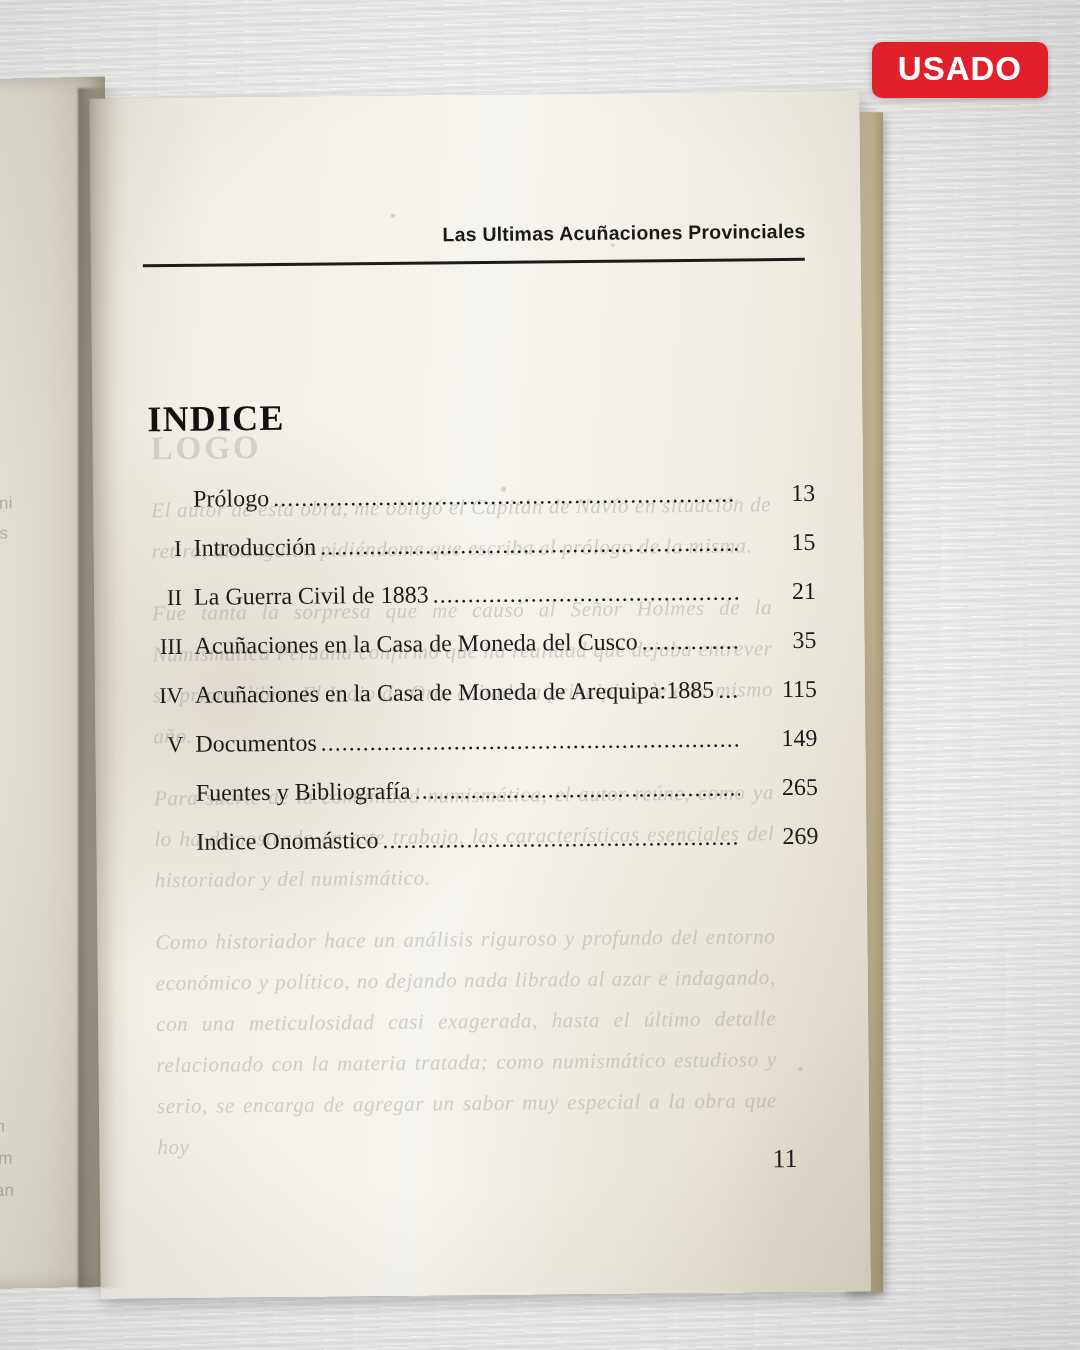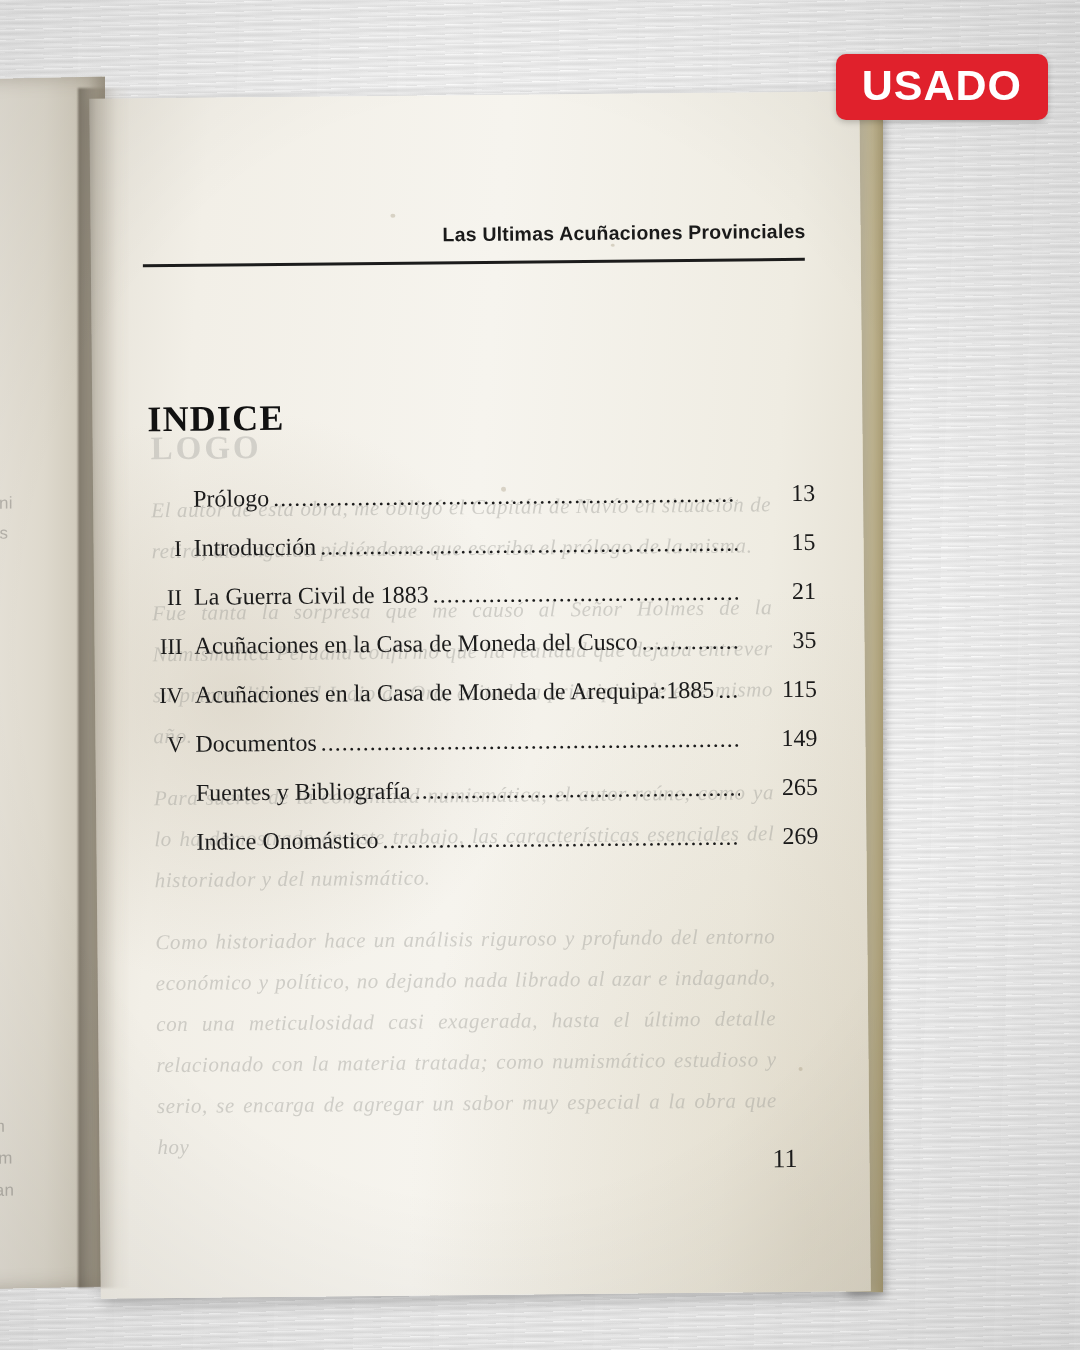--- a/index.html
+++ b/index.html
@@ -39,27 +39,27 @@
       repeating-linear-gradient(3deg,
         rgba(170,170,170,0.12) 0px,
         rgba(255,255,255,0.0) 3px,
         rgba(160,160,160,0.10) 6px,
         rgba(255,255,255,0.0) 12px);
   }
 
   
   #badge {
     position: absolute;
-    top: 54px;
+    top: 42px;
     right: 32px;
     background: #e0212c;
     color: #ffffff;
     font-family: "Liberation Sans", sans-serif;
     font-weight: bold;
-    font-size: 43px;
+    font-size: 33px;
     letter-spacing: 1px;
     padding: 10px 26px 13px 26px;
     border-radius: 10px;
     line-height: 1;
     z-index: 40;
     box-shadow: 0 2px 6px rgba(0,0,0,0.22);
   }
 
   
   #book {

